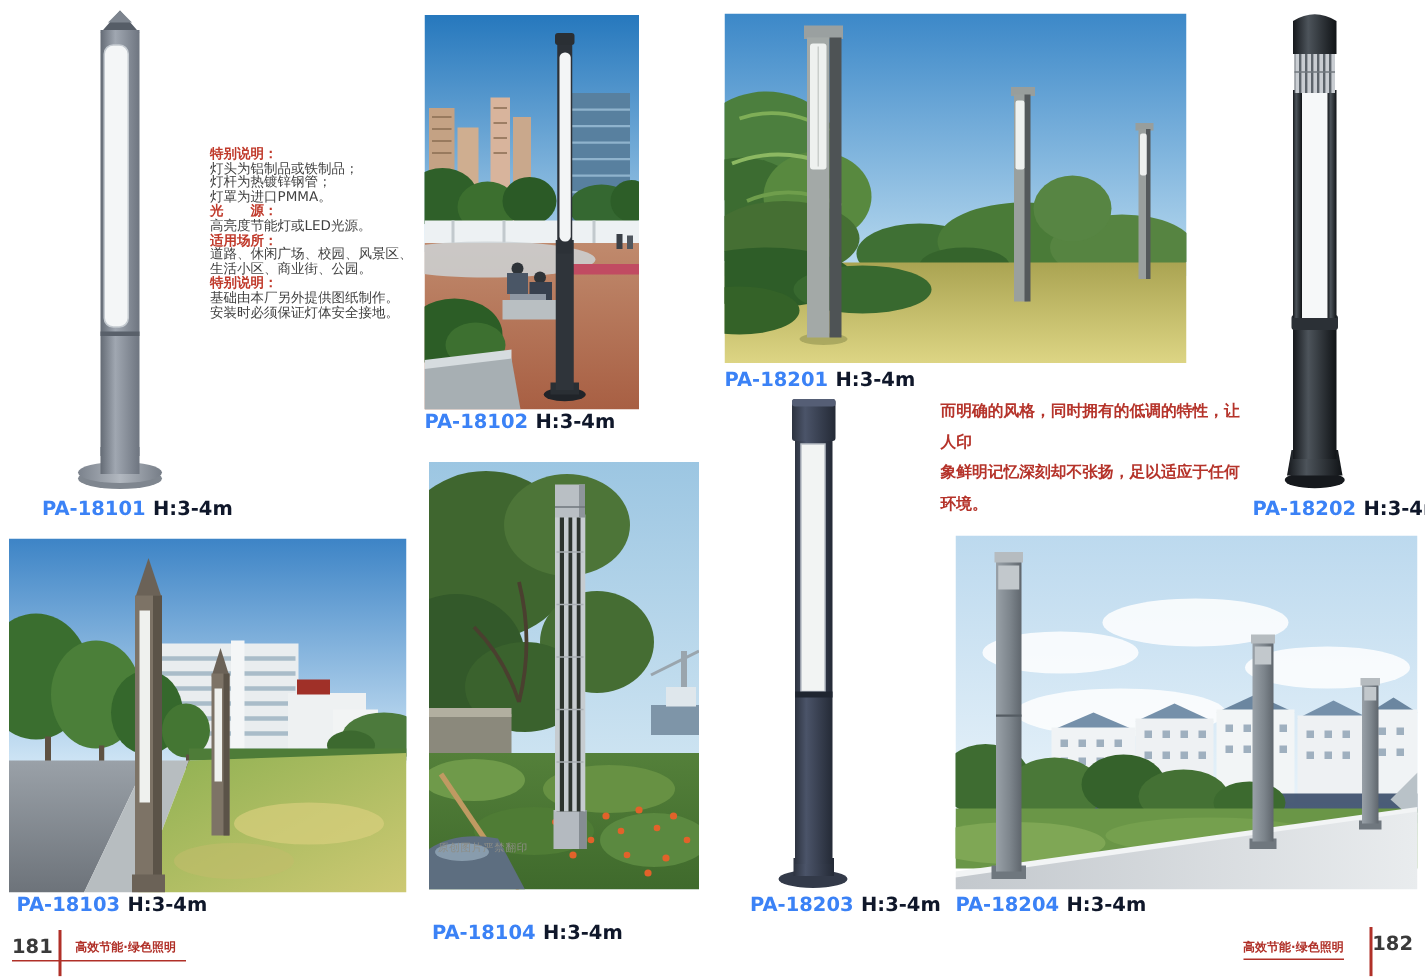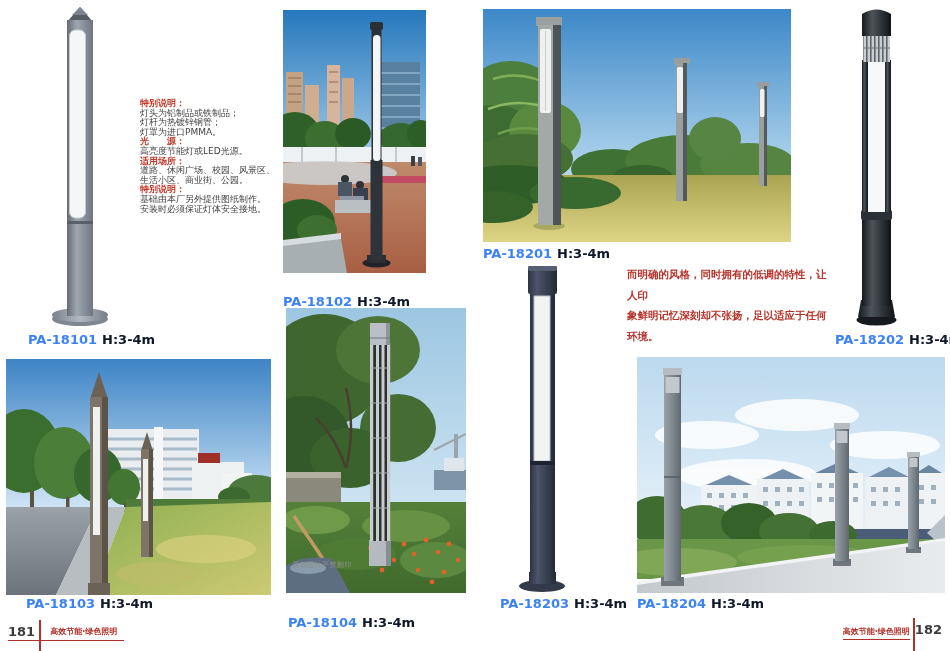--- a/index.html
+++ b/index.html
@@ -146,21 +146,21 @@
       <g>
         <ellipse cx="93.5" cy="253" rx="14" ry="4.5" fill="#202429"></ellipse>
         <rect x="84" y="245" width="19" height="8" fill="#2a2f34"></rect>
         <rect x="87.5" y="150" width="12" height="100" fill="#2f343a"></rect>
         <rect x="88.5" y="19" width="10" height="140" fill="#2c3137"></rect>
         <rect x="87" y="12" width="13" height="8" rx="2" fill="#2a2f34"></rect>
         <rect x="90" y="25" width="7.5" height="126" rx="3.5" fill="#f3f5f6"></rect>
       </g>
     </svg>
   </div>
-  <div class="label" style="left:283px;top:294px;text-align:right;">
+  <div class="label" style="left:283px;top:274px;text-align:right;">
     <span class="model">PA-18102</span><span class="ht">H:3-4m</span>
   </div>
 
   <div class="fig" style="left:483px;top:9px;">
     <svg width="308" height="233" viewBox="0 0 308 233">
       <defs>
         <linearGradient id="g3sky" x1="0" y1="0" x2="0" y2="1">
           <stop offset="0" stop-color="#3c88c8"></stop>
             <stop offset="1" stop-color="#bcdcf0"></stop>
         </linearGradient>
@@ -312,21 +312,21 @@
         <rect x="82" y="224" width="22" height="12" fill="#6b6257"></rect>
       </g>
       <g>
         <polygon points="135,92 141,73 147,92" fill="#6b6257"></polygon>
         <rect x="135" y="90" width="12" height="108" fill="#7d7366"></rect>
         <rect x="143" y="90" width="4" height="108" fill="#5b5348"></rect>
         <rect x="137" y="100" width="5" height="62" fill="#eff1ee"></rect>
       </g>
     </svg>
   </div>
-  <div class="label" style="left:26px;top:596px;">
+  <div class="label" style="left:11px;top:596px;">
     <span class="model">PA-18103</span><span class="ht">H:3-4m</span>
   </div>
 
   <div class="fig" style="left:286px;top:308px;">
     <svg width="180" height="285" viewBox="0 0 180 285">
       <defs>
         <linearGradient id="g6sky" x1="0" y1="0" x2="0" y2="1">
           <stop offset="0" stop-color="#9cc6e2"></stop>
             <stop offset="1" stop-color="#e2f0f8"></stop>
         </linearGradient>
@@ -546,17 +546,17 @@
   </div>
 
   <div class="footer-left">
     <span class="pagenum">181</span>
     <span class="slogan" style="margin-left:10px;">高效节能·绿色照明</span>
   </div>
   <div class="vline" style="left:39px;top:620px;height:31px;"></div>
 
   <div class="footer-right">
     <span class="slogan">高效节能·绿色照明</span>
-    <span class="pagenum" style="margin-left:0;">182</span>
+    <span class="pagenum" style="margin-left:14px;">182</span>
   </div>
   <div class="vline" style="left:913px;top:618px;height:33px;"></div>
 
 </div>
 
 </body></html>

